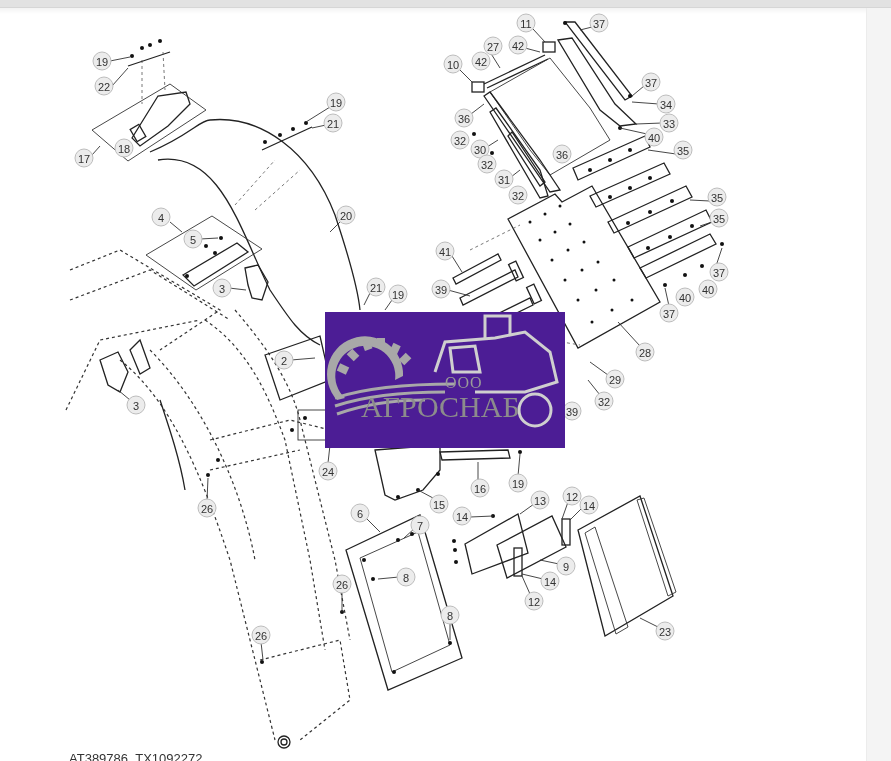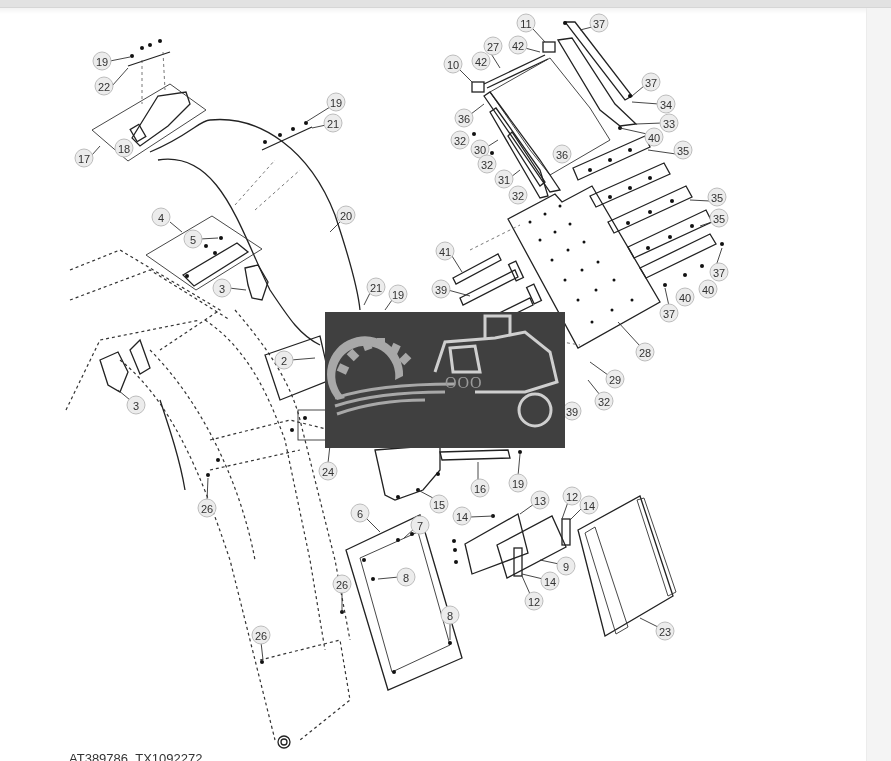--- a/index.html
+++ b/index.html
@@ -9,21 +9,21 @@
   .rightstrip { position:absolute; left:866px; top:8px; width:25px; height:753px; background:#f4f4f4; border-left:1px solid #ececec; }
   svg.diagram { position:absolute; left:0; top:0; }
   .lbl circle { fill:#ececec; stroke:#bdbdbd; stroke-width:1; }
   .lbl text { font-family:"Liberation Sans", sans-serif; font-size:11px; fill:#333; text-anchor:middle; dominant-baseline:central; }
   .part { fill:none; stroke:#222; stroke-width:1.3; }
   .thin { fill:none; stroke:#333; stroke-width:0.9; }
   .dash { fill:none; stroke:#333; stroke-width:1.2; stroke-dasharray:3 3; }
   .dashl { fill:none; stroke:#555; stroke-width:0.8; stroke-dasharray:3 3; }
   .leader { stroke:#333; stroke-width:0.9; }
   .bolt { fill:#111; }
-  .watermark { position:absolute; left:325px; top:312px; width:240px; height:136px; background:#404040; }
+  .watermark { position:absolute; left:325px; top:312px; width:240px; height:136px; background:#4c1d95; }
   .wm-ooo { position:absolute; left:120px; top:62px; font-family:"Liberation Serif", serif; font-size:16px; color:#9a9a9a; letter-spacing:1px; }
   .wm-name { position:absolute; left:36px; top:78px; font-family:"Liberation Serif", serif; font-size:30px; color:#8c8c8c; letter-spacing:0px; }
   .figid { position:absolute; left:69px; top:751px; font-size:13px; color:#333; font-family:"Liberation Sans", sans-serif; }
 </style>
 </head>
 <body>
 
 <div class="topbar"></div>
 <div class="topfade"></div>
 <div class="rightstrip"></div>
@@ -542,15 +542,16 @@
       <path d="M12,102 C40,92 70,88 100,88"></path>
     </g>
     <g fill="none" stroke="#cfcfcf" stroke-width="3">
       <path d="M110,60 L120,30 L170,26 L200,20 L225,40 L232,70 L200,80 L150,80"></path>
       <path d="M160,26 L160,4 L185,4 L185,24"></path>
       <path d="M125,36 L150,34 L155,60 L128,60 Z"></path>
       <circle cx="210" cy="98" r="16"></circle>
     </g>
   </svg>
   <div class="wm-ooo">ООО</div>
+  <div class="wm-name">АГРОСНАБ</div>
 </div>
 
 <div class="figid">AT389786_TX1092272</div>
 
 </body></html>

